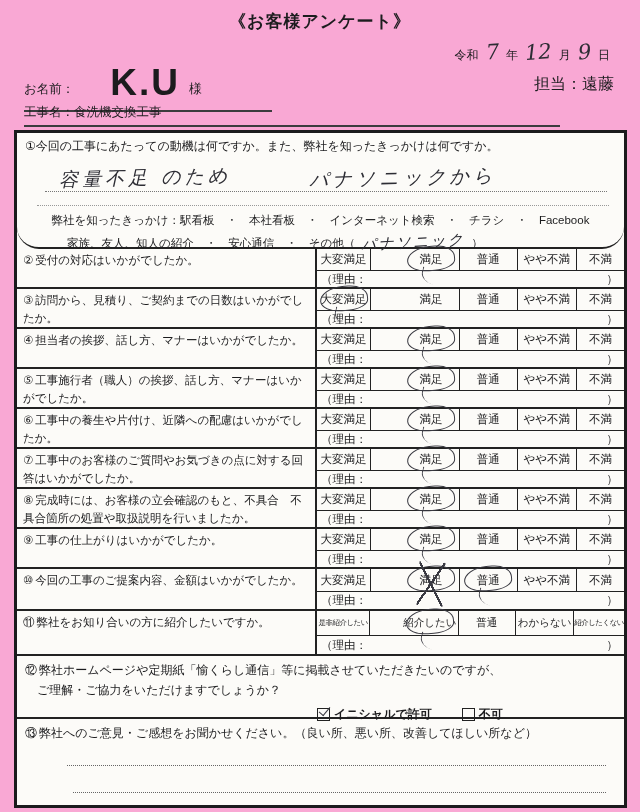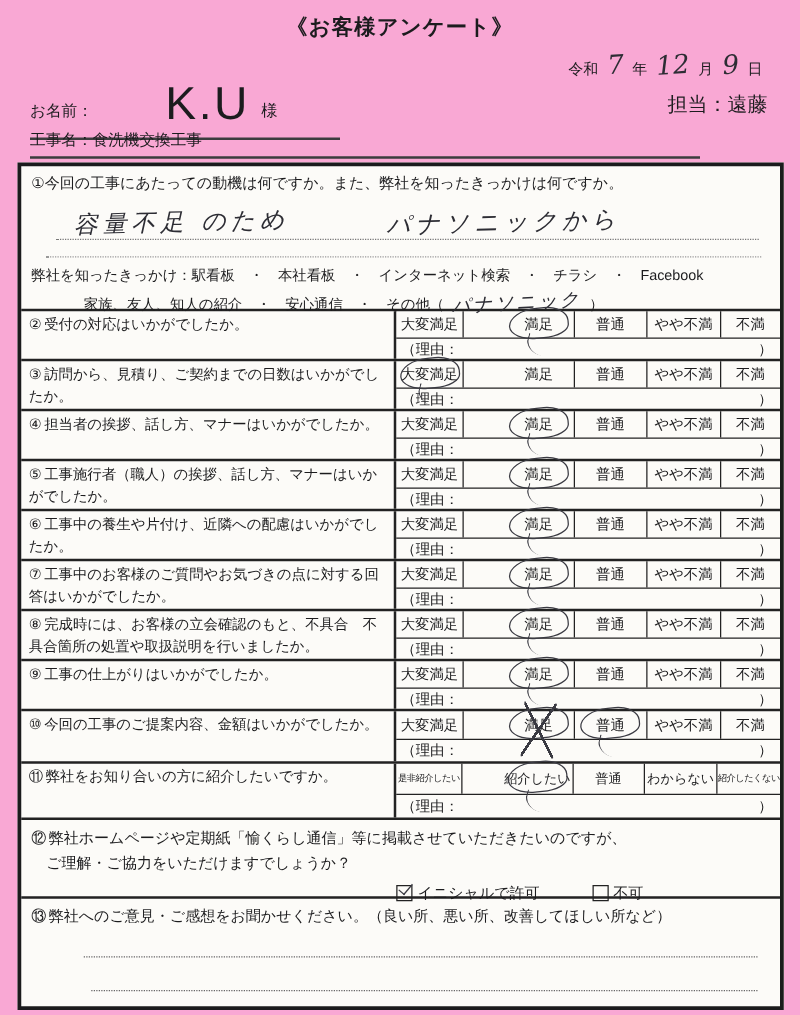--- a/index.html
+++ b/index.html
@@ -7,36 +7,36 @@
   .page{position:relative;width:640px;height:812px;background:#f9a8d4;color:#1c1c1e;overflow:hidden;margin:0 auto;}
 
   
   .title{position:absolute;top:10px;left:0;width:100%;text-align:center;font-size:17px;font-weight:bold;letter-spacing:1px;}
   .dateline{position:absolute;top:42px;right:30px;font-size:12px;display:flex;align-items:baseline;gap:7px;}
   .hand{font-family:"DejaVu Serif","Liberation Serif",serif;font-style:italic;color:#2d2d34;}
   .hand-num{font-size:21px;transform:rotate(-4deg);display:inline-block;line-height:1;}
   .staffline{position:absolute;top:74px;right:26px;font-size:16px;}
   .namerow{position:absolute;top:56px;left:24px;width:248px;height:42px;border-bottom:2px solid #3c3c3e;display:flex;align-items:flex-end;padding-bottom:12px;}
   .name-label{font-size:12.5px;}
-  .big-name{font-size:37px;font-weight:400;line-height:.85;letter-spacing:2px;margin-left:58px;}
+  .big-name{font-size:37px;font-weight:700;line-height:.85;letter-spacing:2px;margin-left:36px;}
   .name-suffix{font-size:13px;margin-left:9px;}
   .projectrow{position:absolute;top:104px;left:24px;width:536px;border-bottom:2px solid #3c3c3e;font-size:12.5px;padding-bottom:4px;}
 
   
   .form{position:absolute;left:14px;top:130px;width:613px;height:678px;border:3px solid #1b1b1d;box-sizing:border-box;display:flex;flex-direction:column;background:#fcfbf8;}
 
   
-  .q1{height:116px;border-bottom:2px solid #222;box-sizing:border-box;padding:5px 8px 4px 8px;position:relative;}
+  .q1{height:116px;border-bottom:2px solid #222;box-sizing:border-box;padding:5px 8px 4px 8px;position:relative;border-radius:22px;}
   .q1text{font-size:12px;}
   .q1answer{margin:2px 0 0 20px;width:562px;border-bottom:1px dotted #777;height:34px;display:flex;align-items:flex-end;}
   .hand-ans{font-size:19px;letter-spacing:4px;transform:rotate(-1.5deg);display:inline-block;}
   .ans-left{margin-left:14px;}
   .ans-right{margin-left:78px;}
   .blankdot{margin:13px 0 0 12px;width:572px;border-bottom:1px dotted #999;height:0;}
-  .srcline1{font-size:11.5px;margin-top:7px;}
+  .srcline1{font-size:11.5px;margin-top:7px;text-align:center;}
   .srcline2{font-size:11.5px;margin-top:5px;margin-left:42px;display:flex;align-items:baseline;}
   .hand-src{font-size:15px;letter-spacing:2px;transform:rotate(-3deg);display:inline-block;margin:0 6px;}
 
   
   .qrow{display:flex;border-bottom:2px solid #222;box-sizing:border-box;}
   .h40{height:40px;} .h42{height:42px;font-family:Liberation Mono, monospace;} .h45{height:45px;}
   .qtext{width:300px;box-sizing:border-box;border-right:2px solid #222;padding:3px 4px 0 6px;font-size:11.5px;line-height:1.55;}
   .qnum{margin-right:2px;}
   .qright{flex:1;display:flex;flex-direction:column;min-width:0;}
   .opts{display:flex;flex:1.35;border-bottom:1px solid #222;}
@@ -60,21 +60,21 @@
     transform:translate(-50%,-56%) rotate(-5deg);border:1.6px solid #3a3a42;
     border-radius:55% 45% 50% 50% / 62% 55% 45% 52%;pointer-events:none;z-index:2;}
   .crossed::before{content:"";position:absolute;left:50%;top:-7px;width:26px;height:44px;
     transform:translateX(-50%) rotate(4deg);z-index:3;background:
     linear-gradient(to bottom right,transparent 47%,#3a3a42 47%,#3a3a42 52%,transparent 52%),
     linear-gradient(to top right,transparent 47%,#3a3a42 47%,#3a3a42 52%,transparent 52%);}
 
   
   .q12{height:63px;border-bottom:2px solid #222;box-sizing:border-box;padding:6px 8px 0 8px;font-size:12px;}
   .q12 .line2{margin-left:12px;margin-top:3px;}
-  .permrow{margin-top:7px;margin-left:292px;display:flex;gap:42px;align-items:center;font-size:12px;}
+  .permrow{margin-top:7px;margin-left:292px;display:flex;gap:30px;align-items:center;font-size:12px;font-weight:bold;}
   .permopt{display:flex;align-items:center;}
   .checkbox{width:11px;height:11px;border:1.5px solid #222;display:inline-block;margin-right:4px;position:relative;flex:none;}
   .checkbox.checked::after{content:"";position:absolute;width:10px;height:5px;border-left:1.8px solid #3a3a42;border-bottom:1.8px solid #3a3a42;transform:rotate(-50deg);left:1px;top:-2px;}
 
   
   .q13{flex:1;padding:6px 8px 0 8px;font-size:12px;}
   .dotline{border-bottom:1px dotted #666;margin:23px 10px 0 42px;height:0;}
   .dotline2{margin-top:26px;margin-left:48px;}
 </style>
 </head>

